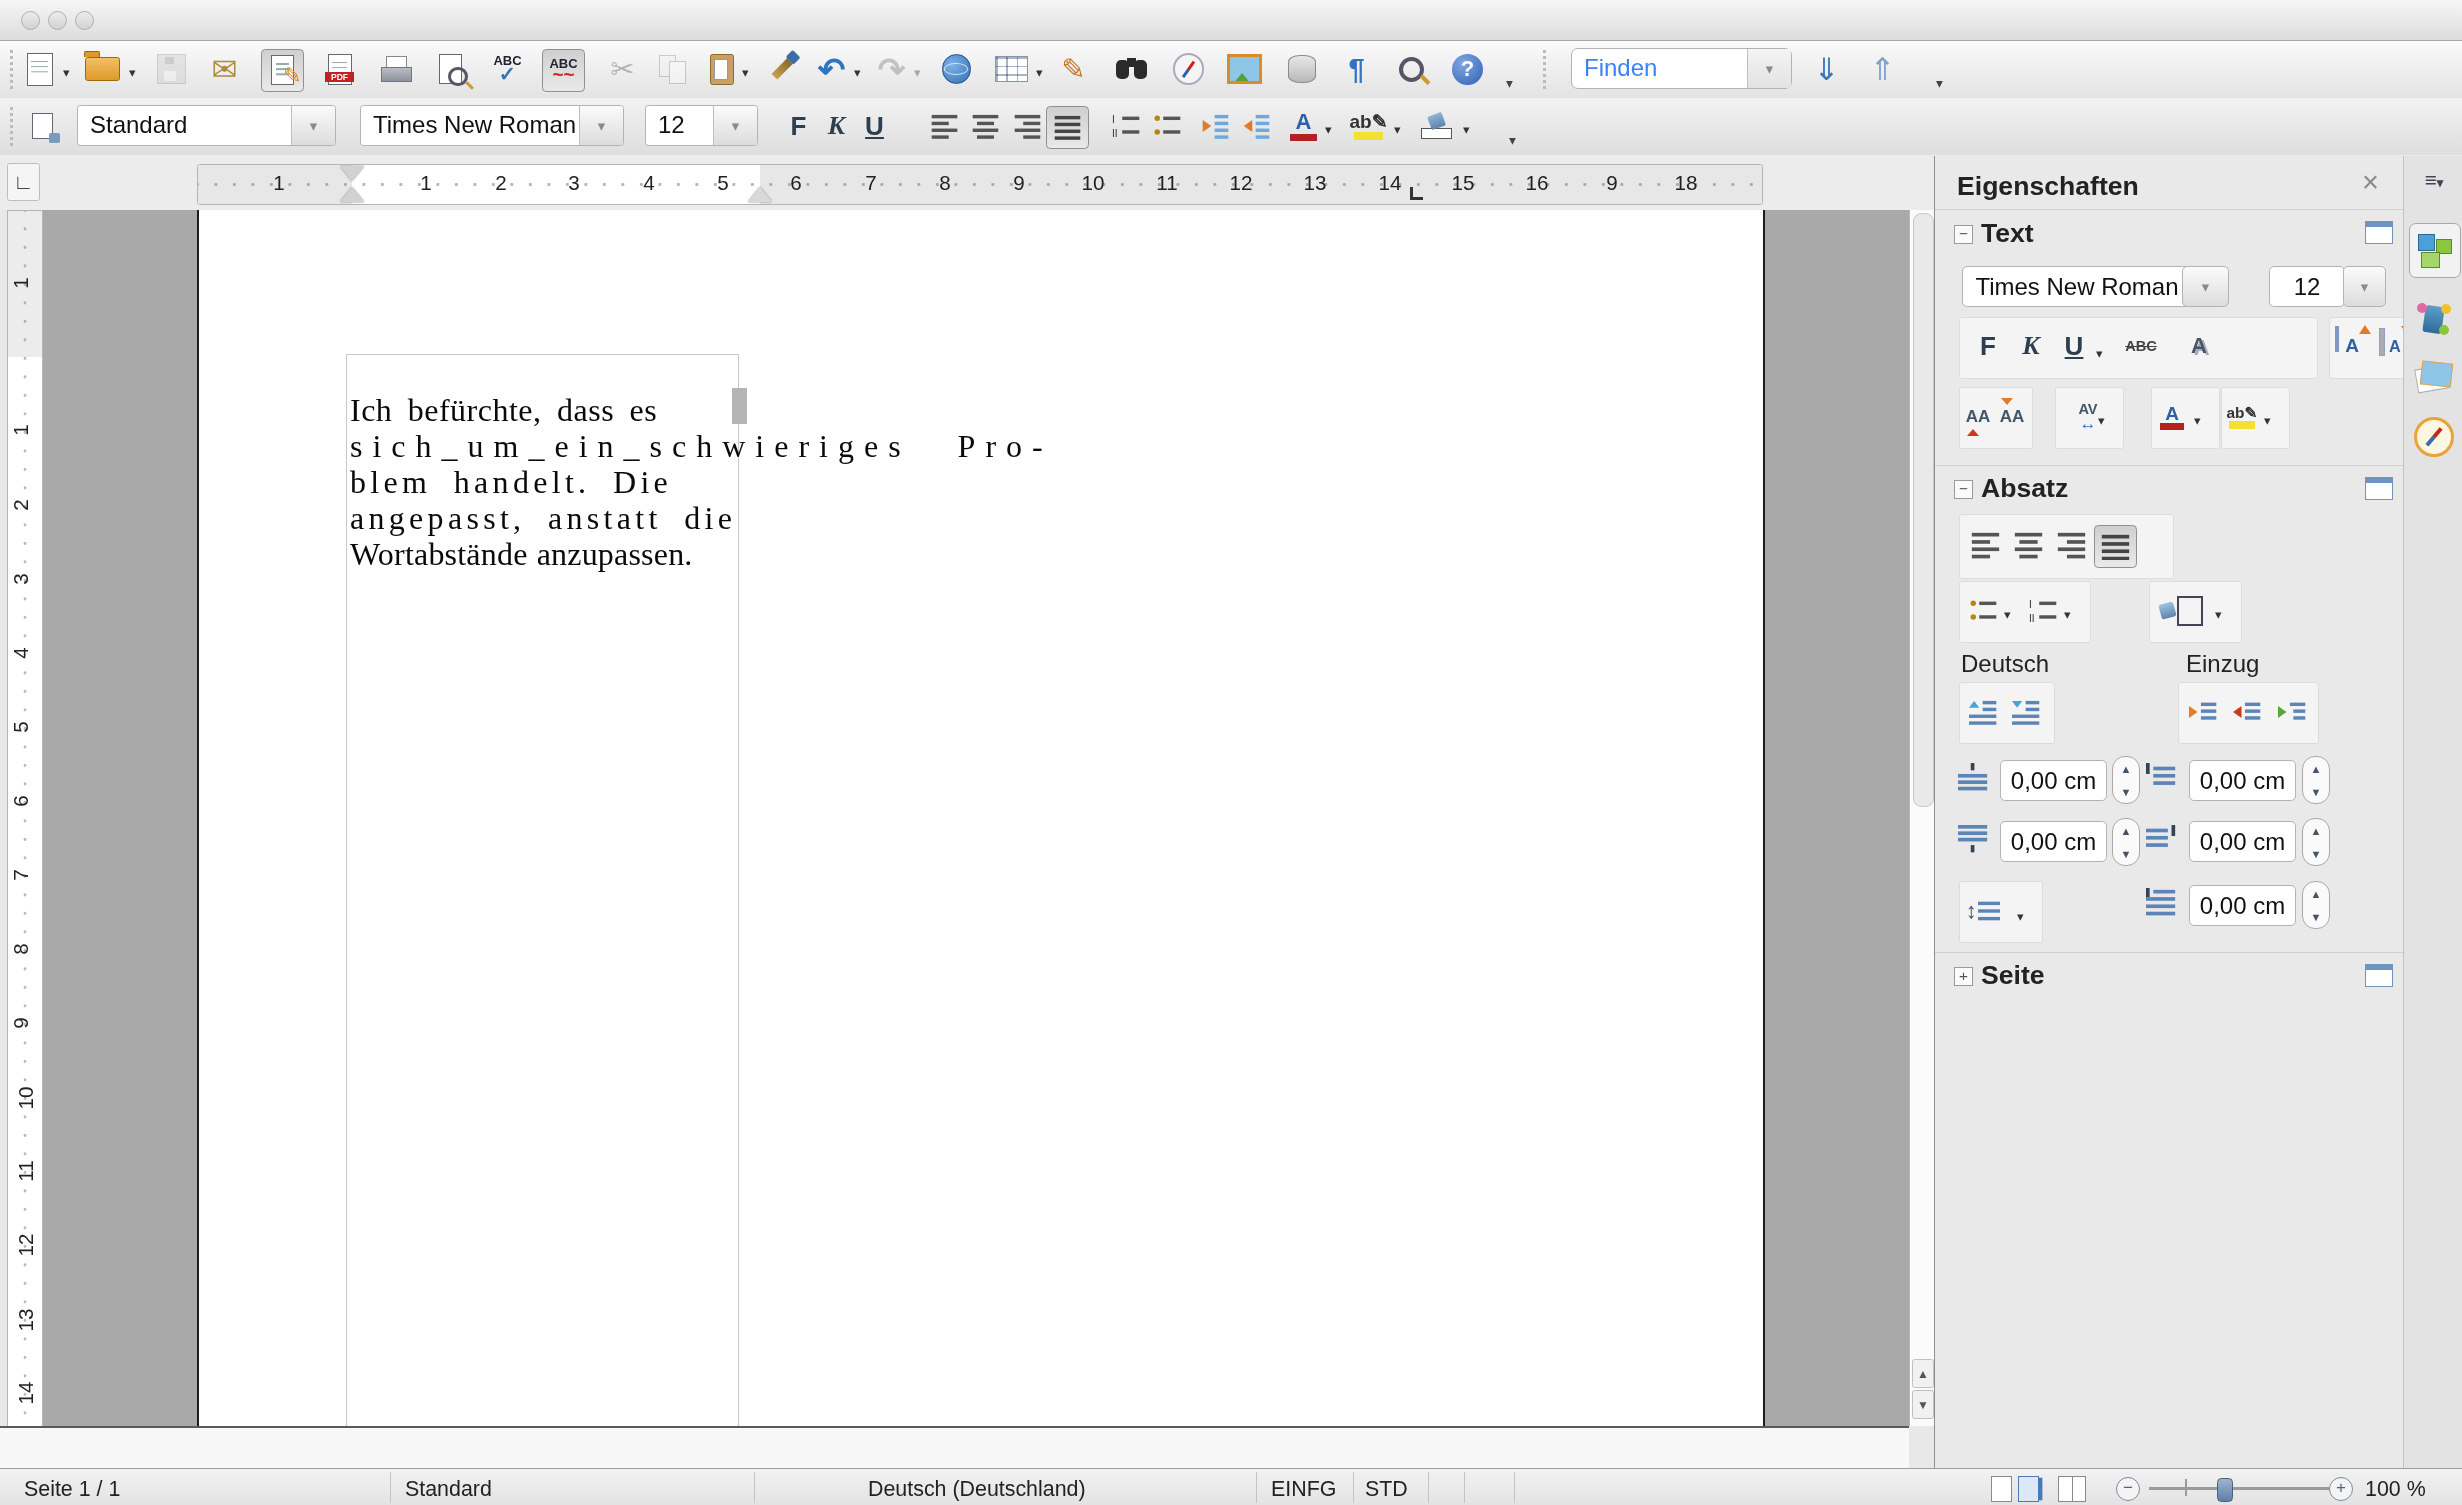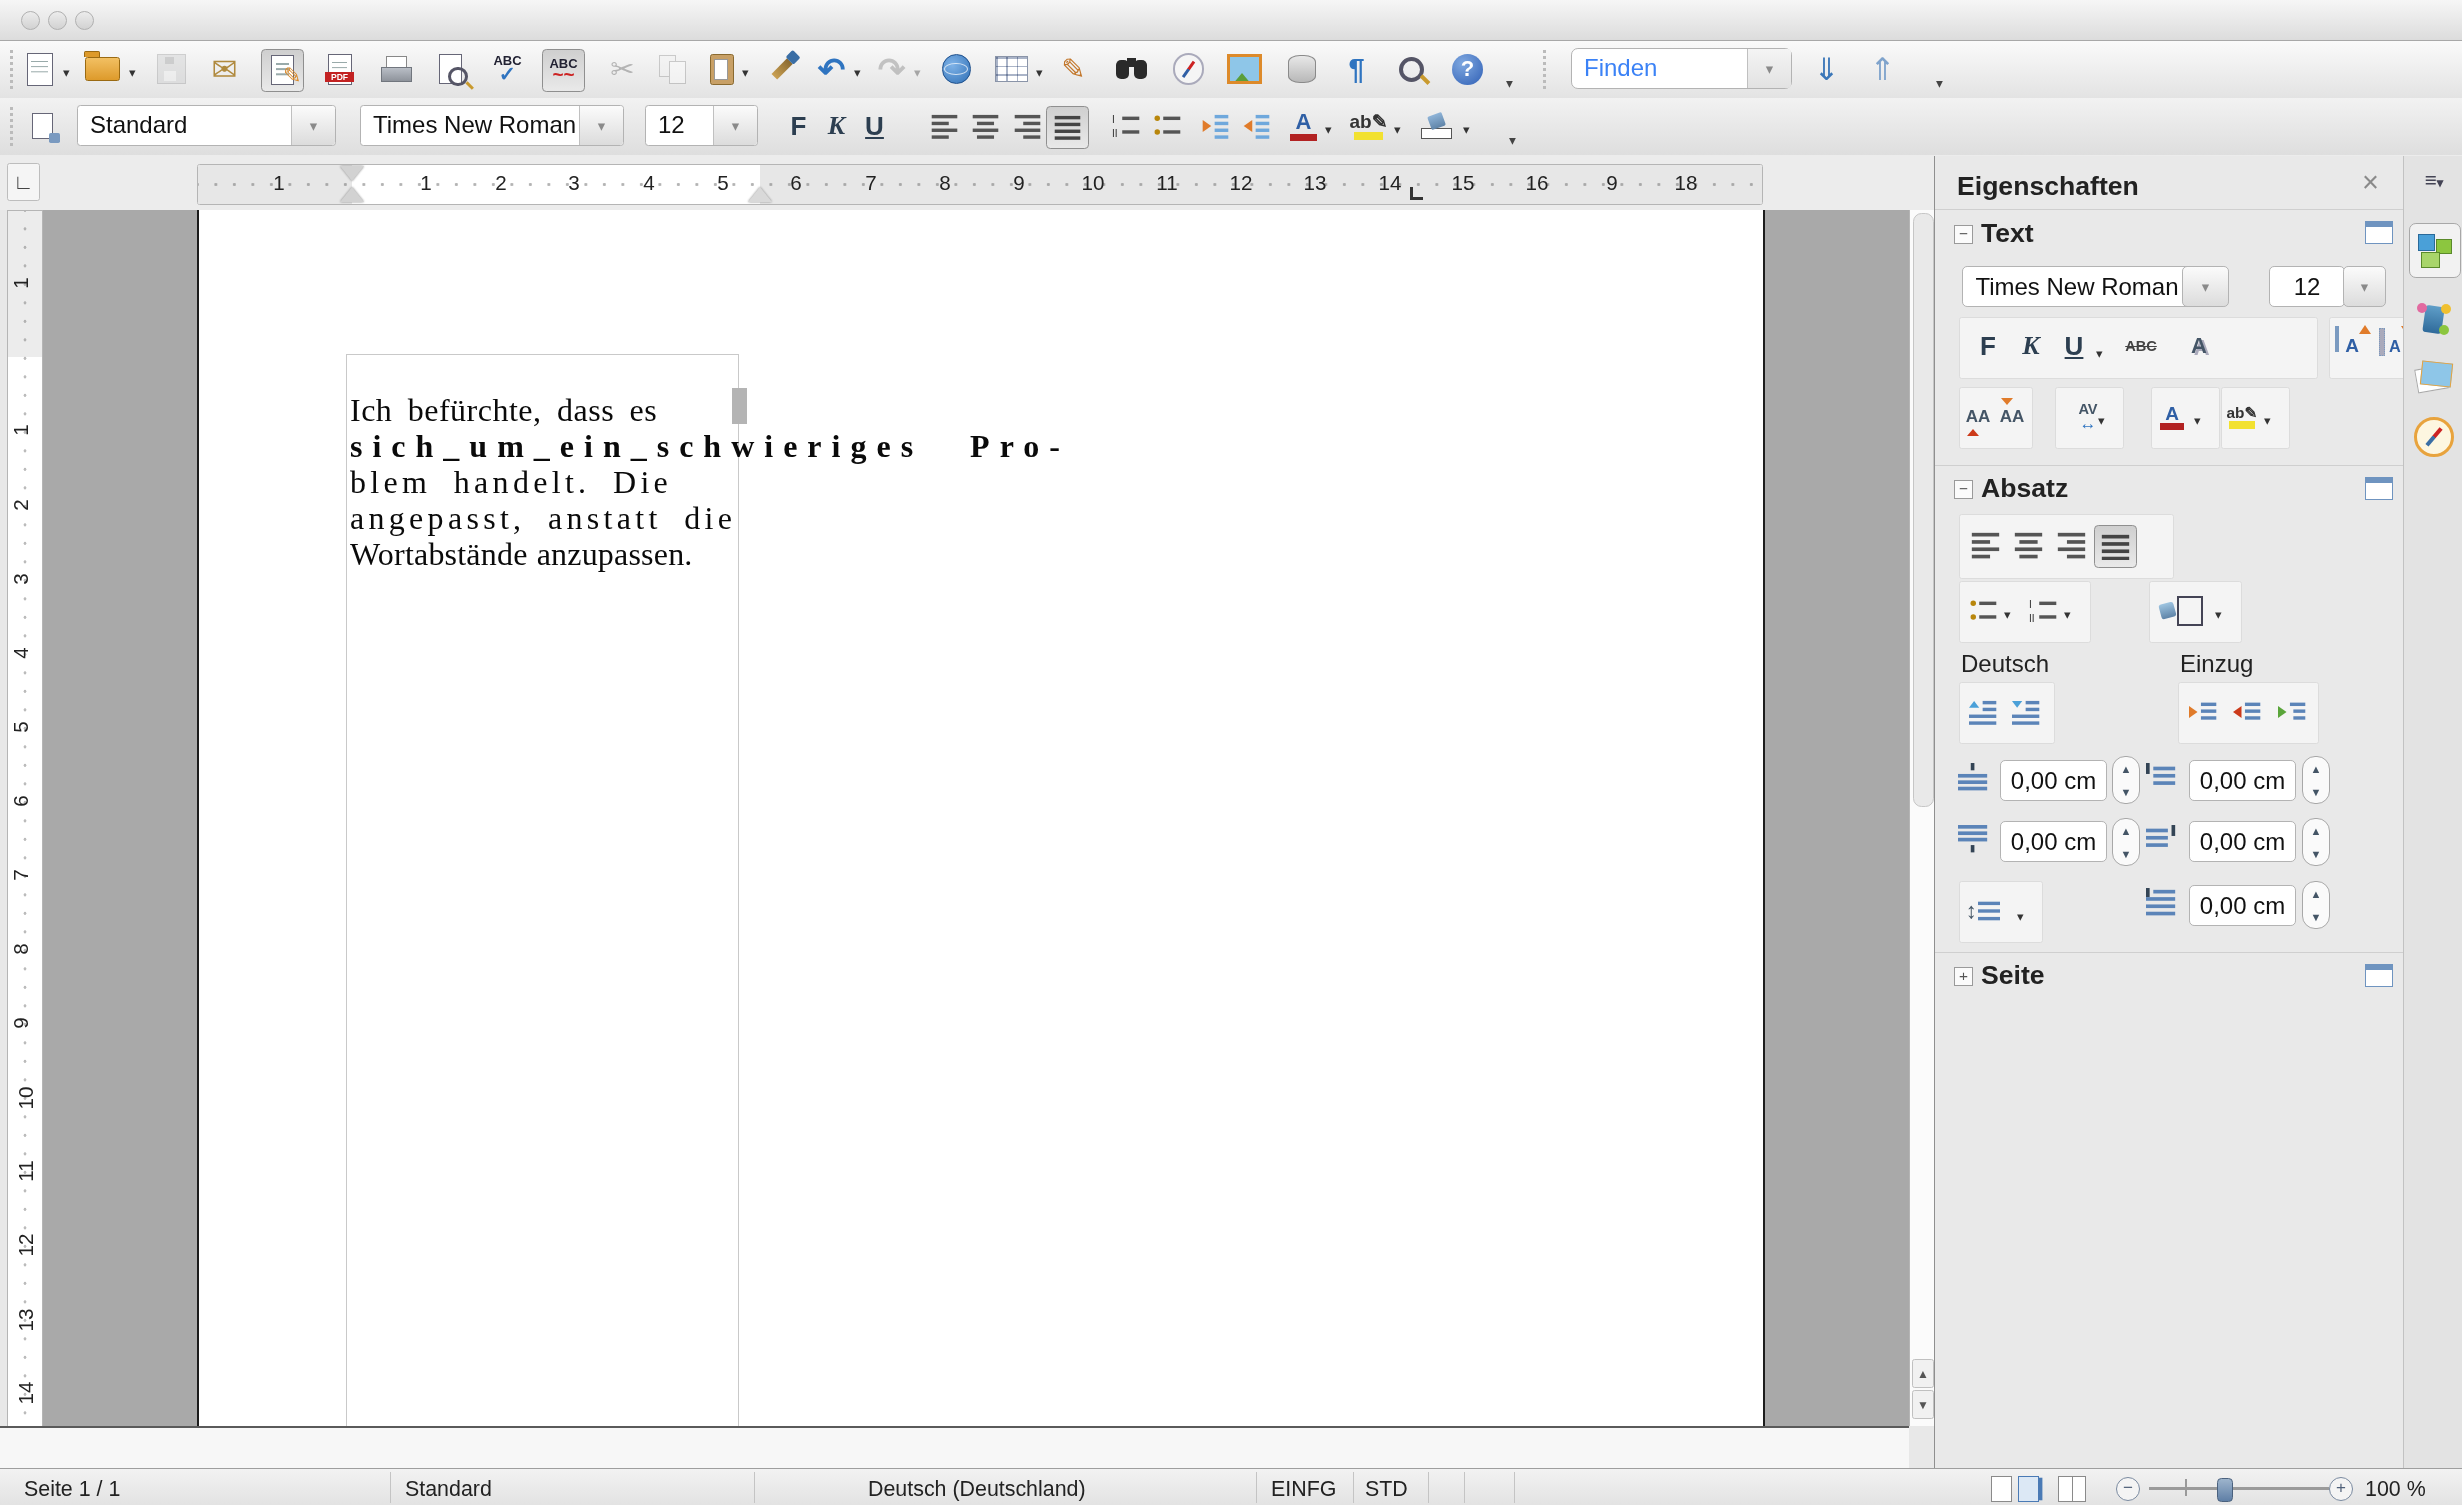--- a/index.html
+++ b/index.html
@@ -39,21 +39,21 @@
   .vmarg{position:absolute;left:0;right:0;background:#ececec;}
   .vdots{position:absolute;left:0;right:0;top:0;bottom:0;background-image:radial-gradient(circle,#777 1.3px,transparent 1.7px);background-size:100% 18.5px;background-position:50% 8.6px;opacity:.5;}
   .tri{position:absolute;width:0;height:0;}
   
   #docarea{left:43px;top:210px;width:1866px;height:1216px;background:#a9a9a9;overflow:hidden;}
   #page{position:absolute;left:154px;top:0;width:1564px;height:1216px;background:#fff;border-left:2.6px solid #1c1c1c;border-right:2.6px solid #1c1c1c;}
   #bounds{position:absolute;left:147px;top:144px;width:391px;height:1072px;border:0.9px solid #c9c9c9;border-bottom:none;}
   .docline{position:absolute;left:151px;font-family:"Liberation Serif","DejaVu Serif",serif;font-size:32px;color:#0a0a0a;white-space:nowrap;}
   .docline:nth-of-type(1){top:146px;letter-spacing:4.7px;word-spacing:13.7px;}
   .docline:nth-of-type(2){top:182px;letter-spacing:0.5px;word-spacing:6.9px;}
-  .docline:nth-of-type(3){top:218px;letter-spacing:10px;word-spacing:29px;font-weight:bold;}
+  .docline:nth-of-type(3){top:218px;letter-spacing:10px;word-spacing:29px;}
   .docline:nth-of-type(4){top:254px;letter-spacing:4.3px;word-spacing:10.3px;}
   .docline:nth-of-type(5){top:290px;letter-spacing:4.3px;word-spacing:10.3px;}
   .docline:nth-of-type(6){top:326px;letter-spacing:0.2px;word-spacing:0.9px;}
   #curblock{position:absolute;left:533px;top:178px;width:15.4px;height:36px;background:#b4b4b4;}
   #hscroll{left:0;top:1426px;width:1909px;height:42px;background:#f7f7f7;border-top:2.6px solid #5a5a5a;}
   #vscroll{left:1909px;top:210px;width:26px;height:1216px;background:#fbfbfb;border-left:0.9px solid #b5b5b5;}
   #vthumb{position:absolute;left:2.6px;top:3.4px;width:19px;height:592px;background:#e9e9e9;border:0.9px solid #c6c6c6;border-radius:8.6px;}
   .sbtn{position:absolute;left:1.7px;width:20.6px;height:27.4px;background:#f1f1f1;border:0.9px solid #c0c0c0;border-radius:2.6px;color:#555;font-size:12px;display:flex;align-items:center;justify-content:center;}
   
   #sidebar{left:1934px;top:156px;width:528px;height:1312px;background:#e9e9e9;border-left:0.9px solid #8f8f8f;}
@@ -603,21 +603,21 @@
     <div class="group" style="left:214px;top:425px;width:91px;height:60px"></div>
     <div class="sic" style="left:219px;top:436px;width:55px">
       <span style="display:flex;align-items:center">
           <i style="width:15.4px;height:15.4px;background:linear-gradient(#9ec4e0,#5f84a8);border-radius:2.6px;transform:rotate(-15deg)"></i>
           <i style="width:22px;height:26px;border:2.6px solid #445;margin-left:1.7px"></i>
         </span>
     </div>
     <span class="dd" style="left:280px;top:451px">▾</span>
 
     <span class="lbl" style="left:26px;top:494px">Deutsch</span>
-    <span class="lbl" style="left:245px;top:494px">Einzug</span>
+    <span class="lbl" style="left:251px;top:494px">Einzug</span>
 
     <div class="group" style="left:24px;top:526px;width:94px;height:60px"></div>
     <div class="sic" style="left:29px;top:537px">
       <svg width="29" height="26" viewBox="0 0 17 15">
           <g fill="#5b84b8">
             <path d="M3 1 L6 5 L0 5 Z" fill="#4aa0d8"></path>
             <rect x="8" y="1" width="8" height="2"></rect>
             <rect x="8" y="5" width="8" height="2"></rect>
             <rect x="0" y="9" width="16" height="2"></rect>
             <rect x="0" y="13" width="16" height="2"></rect>

